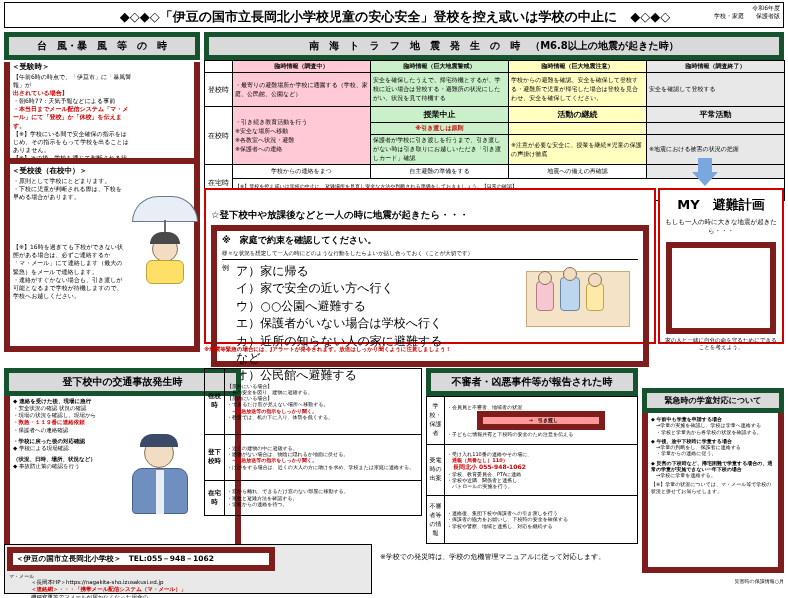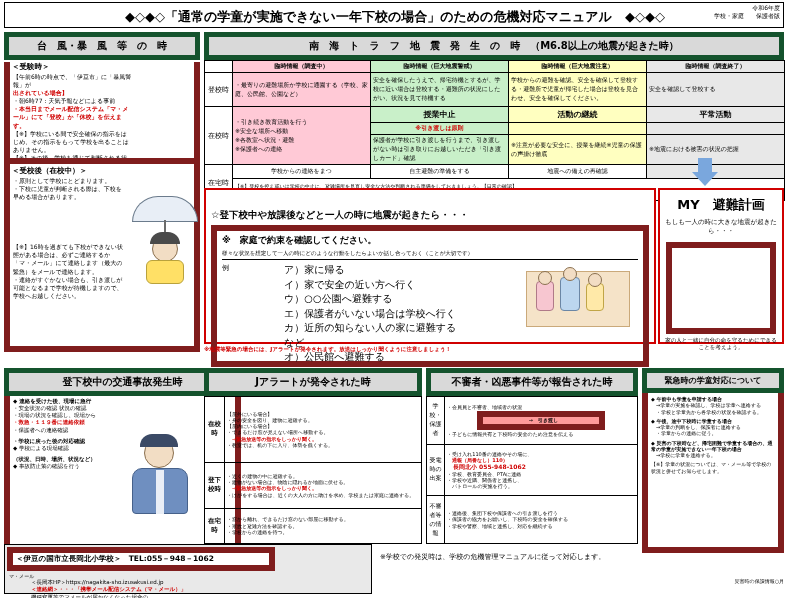--- a/index.html
+++ b/index.html
@@ -38,39 +38,39 @@
   .c-yellow{background:#ffffc0;}
   .c-gray{background:#e8e8e8;}
   .rowlbl{background:#fff;text-align:center;font-weight:normal;width:26px;font-size:7px;}
   
   #promise{left:204px;top:188px;width:452px;height:156px;border:2px solid #d00000;background:#fff;}
   #myplan{left:658px;top:188px;width:126px;height:156px;border:2px solid #d00000;background:#fff;}
   
   #traffic{left:4px;top:368px;width:237px;height:170px;}
   #jalert{left:204px;top:368px;width:218px;height:170px;}
   #suspicious{left:426px;top:368px;width:212px;height:170px;}
-  #emerg{left:642px;top:368px;width:142px;height:170px;}
+  #emerg{left:642px;top:388px;width:142px;height:170px;}
   #school{left:4px;top:544px;width:368px;height:50px;border:1px solid #000;background:#e9e9e9;}
   #footnote{left:380px;top:552px;width:404px;}
   .mini{font-size:5.5px;line-height:1.3;}
   .tiny{font-size:5px;line-height:1.25;}
   .arrow-down{width:0;height:0;border-left:13px solid transparent;border-right:13px solid transparent;border-top:14px solid #7aa7dd;}
   .arrow-stem{width:14px;height:14px;background:#7aa7dd;margin-left:6px;}
 </style>
 </head>
 <body>
 
 <div class="page">
 
   <div class="abs bx" id="hdr">
     <div id="hdr-date">
       <div>令和6年度</div>
       <div>学校・家庭　　保護者版</div>
     </div>
-    <div id="hdr-title">◆◇◆◇「通常の学童が実施できない一年下校の場合」のための危機対応マニュアル　◆◇◆◇</div>
+    <div id="hdr-title">◆◇◆◇「伊豆の国市立長岡北小学校児童の安心安全」登校を控え或いは学校の中止に　◆◇◆◇</div>
   </div>
 
   <div class="abs" id="typhoon">
     <div class="secthead">台　風・暴　風　等　の　時</div>
     <div class="bx" style="height:100px;border-top:none;position:relative;">
       <div class="subhead">＜受験時＞</div>
       <div class="body-txt" style="width:120px;">
         <div>【午前6時の時点で、「伊豆市」に「暴風警報」が</div>
         <div class="redb">出されている場合】</div>
         <div>・朝6時77：天気予報などによる事前</div>
@@ -169,21 +169,21 @@
   </div>
 
   <div class="abs" id="promise">
     <div style="padding:19px 5px;">
       <div class="ttl" style="font-size:9.5px;">☆登下校中や放課後などと一人の時に地震が起きたら・・・</div>
       <div class="bx" style="margin-top:3px;height:124px;padding:3px 5px;position:relative;">
         <div class="ttl" style="font-size:9px;">※　家庭で約束を確認してください。</div>
         <div style="font-size:5.5px;margin-top:3px;border-bottom:1px solid #000;padding-bottom:2px;">様々な状況を想定して一人の時にどのような行動をしたらよいか話し合っておく（ことが大切です）</div>
         <div style="display:flex;margin-top:3px;">
           <div style="width:14px;font-size:7px;">例</div>
-          <div style="flex:1;font-size:10px;line-height:1.45;margin-left:48px;">
+          <div style="flex:1;font-size:12px;line-height:1.45;">
             <div>ア）家に帰る</div>
             <div>イ）家で安全の近い方へ行く</div>
             <div>ウ）○○公園へ避難する</div>
             <div>エ）保護者がいない場合は学校へ行く</div>
             <div>カ）近所の知らない人の家に避難する　　　　　　など</div>
             <div>オ）公民館へ避難する</div>
           </div>
           <div style="width:120px;position:relative;">
             <div class="abs" style="left:8px;top:8px;width:104px;height:56px;background:#f5e3c8;border:1px solid #caa97a;"></div>
             <div class="abs" style="left:18px;top:18px;width:18px;height:30px;background:#f7c6d0;border:1px solid #b07a88;border-radius:4px;"></div>
@@ -225,21 +225,20 @@
       <div class="abs" style="left:112px;top:40px;width:80px;height:96px;">
         <div class="abs" style="left:22px;top:2px;width:30px;height:30px;border-radius:50%;background:#f2ddc4;border:1px solid #8a7050;"></div>
         <div class="abs" style="left:18px;top:-2px;width:38px;height:13px;border-radius:12px 12px 0 0;background:#3b4a66;"></div>
         <div class="abs" style="left:10px;top:32px;width:56px;height:46px;border-radius:10px 10px 4px 4px;background:#6f8fc0;border:1px solid #46618a;"></div>
         <div class="abs" style="left:34px;top:34px;width:8px;height:44px;background:#e9eef6;"></div>
       </div>
     </div>
   </div>
 
   <div class="abs" id="jalert">
-    <div class="secthead">Jアラートが発令された時</div>
     <table class="n" style="height:148px;">
       <colgroup>
           <col style="width:20px">
           <col>
         </colgroup>
       <tbody>
           <tr>
         <td class="ctr ttl" style="font-size:6.5px;">在校時</td>
         <td class="tiny">
           <div>【屋外にいる場合】</div>

